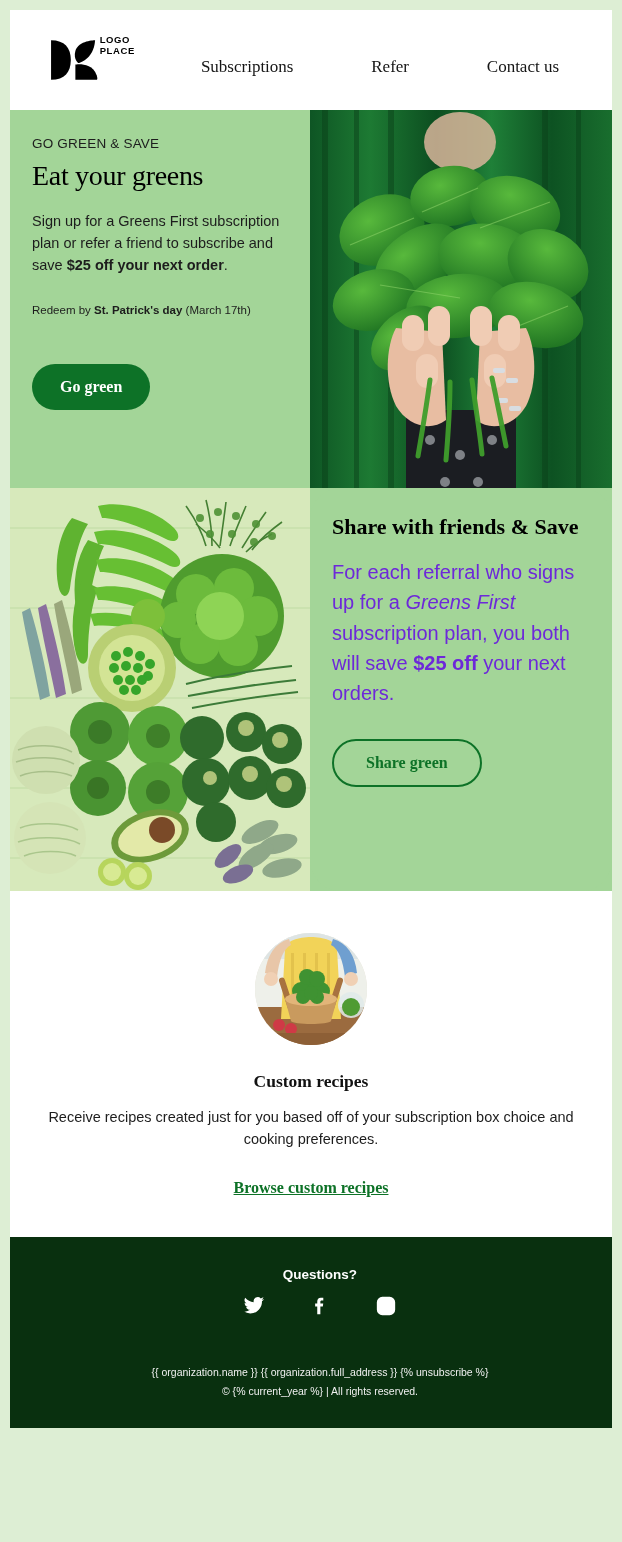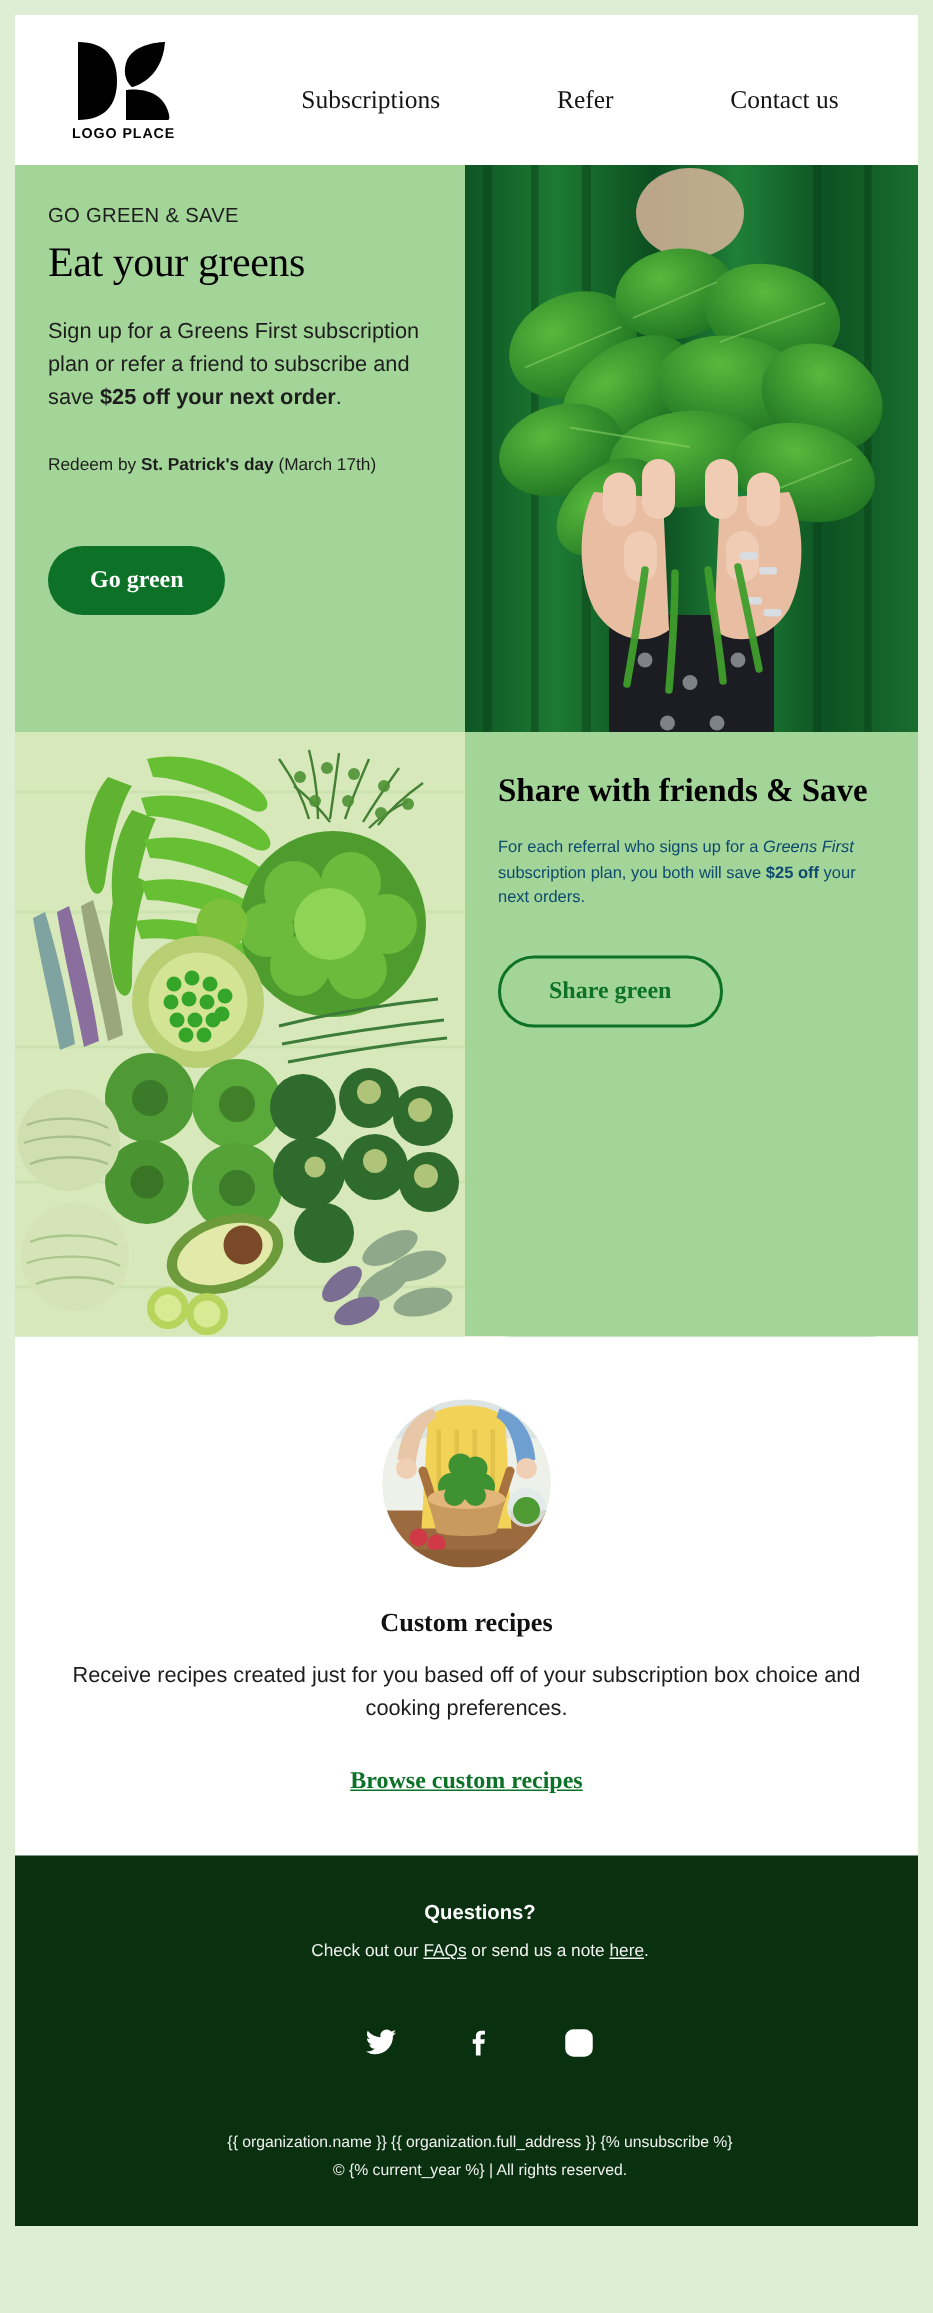--- a/index.html
+++ b/index.html
@@ -28,21 +28,21 @@
   .header {
     background: #ffffff;
     height: 100px;
     display: flex;
     align-items: center;
     padding: 0 14px 0 38px;
   }
   .logo-block {
     width: 104px;
     display: flex;
-    flex-direction: column;
+    flex-direction: row;
     align-items: flex-start;
     flex: none;
   }
   .logo-mark { width: 68px; height: 56px; display: block; }
   .logo-text {
     font-family: "Liberation Sans", sans-serif;
     font-size: 9.5px;
     font-weight: bold;
     letter-spacing: 0.6px;
     color: #000;
@@ -147,23 +147,23 @@
   }
   .share-title {
     font-family: "Liberation Serif", serif;
     font-size: 22px;
     line-height: 1.22;
     font-weight: bold;
     color: #000;
     margin-bottom: 16px;
   }
   .share-text {
-    font-size: 11px;
+    font-size: 20px;
     line-height: 1.52;
-    color: #0c4a6e;
+    color: #6d28d9;
     margin-bottom: 30px;
   }
   .share-text i { font-style: italic; }
   .share-text b { font-weight: bold; }
   .btn-outline {
     display: inline-block;
     background: transparent;
     color: #0d7227;
     border: 2px solid #0d7227;
     font-family: "Liberation Serif", serif;
@@ -575,23 +575,20 @@
         <rect x="0" y="100" width="112" height="12" fill="#8d5f36"></rect>
       </svg>
     </div>
     <div class="recipe-title">Custom recipes</div>
     <div class="recipe-text">Receive recipes created just for you based off of your subscription box choice and cooking preferences.</div>
     <a class="recipe-link" href="#">Browse custom recipes</a>
   </div>
 
   <div class="footer">
     <div class="footer-q">Questions?</div>
-    <div class="footer-sub">
-      <span>Check out our </span><a href="#">FAQs</a><span> or send us a note </span><a href="#">here</a><span>.</span>
-    </div>
     <div class="socials">
       <span class="social-ico">
         <svg viewBox="0 0 24 24" width="22" height="22">
               <path d="M23 4.3c-.8.4-1.7.6-2.6.8 1-.6 1.7-1.5 2-2.6-.9.5-1.9.9-3 1.2a4.5 4.5 0 0 0-7.7 4.1A12.8 12.8 0 0 1 2.4 3.1a4.5 4.5 0 0 0 1.4 6 4.4 4.4 0 0 1-2-.6v.1c0 2.2 1.5 4 3.6 4.4a4.5 4.5 0 0 1-2 .1 4.5 4.5 0 0 0 4.2 3.1A9 9 0 0 1 1 18.1a12.7 12.7 0 0 0 6.9 2c8.3 0 12.8-6.9 12.8-12.8v-.6c.9-.6 1.7-1.5 2.3-2.4z"></path>
             </svg>
       </span>
       <span class="social-ico">
         <svg viewBox="0 0 24 24" width="22" height="22">
               <path d="M15.5 3h-2.7C10.4 3 9 4.6 9 7v2.3H6.7v3.2H9V21h3.4v-8.5h2.7l.4-3.2h-3.1V7.4c0-.9.3-1.5 1.6-1.5h1.6V3.1c-.3 0-1.2-.1-2.1-.1z"></path>
             </svg>

